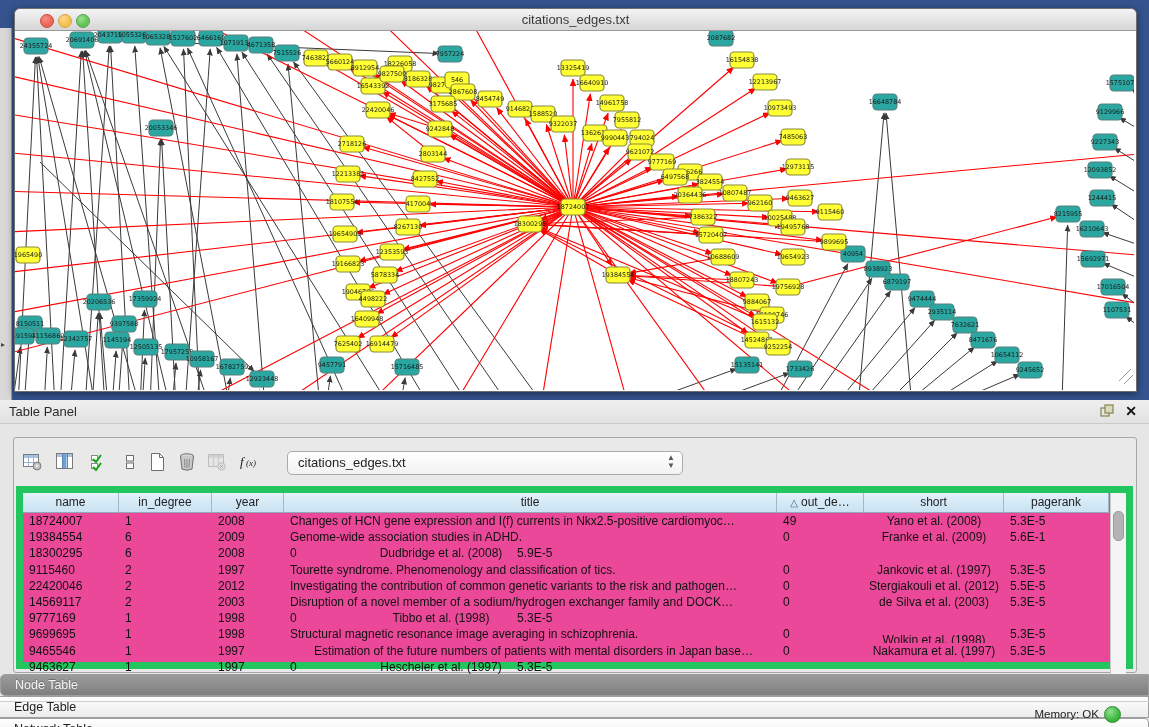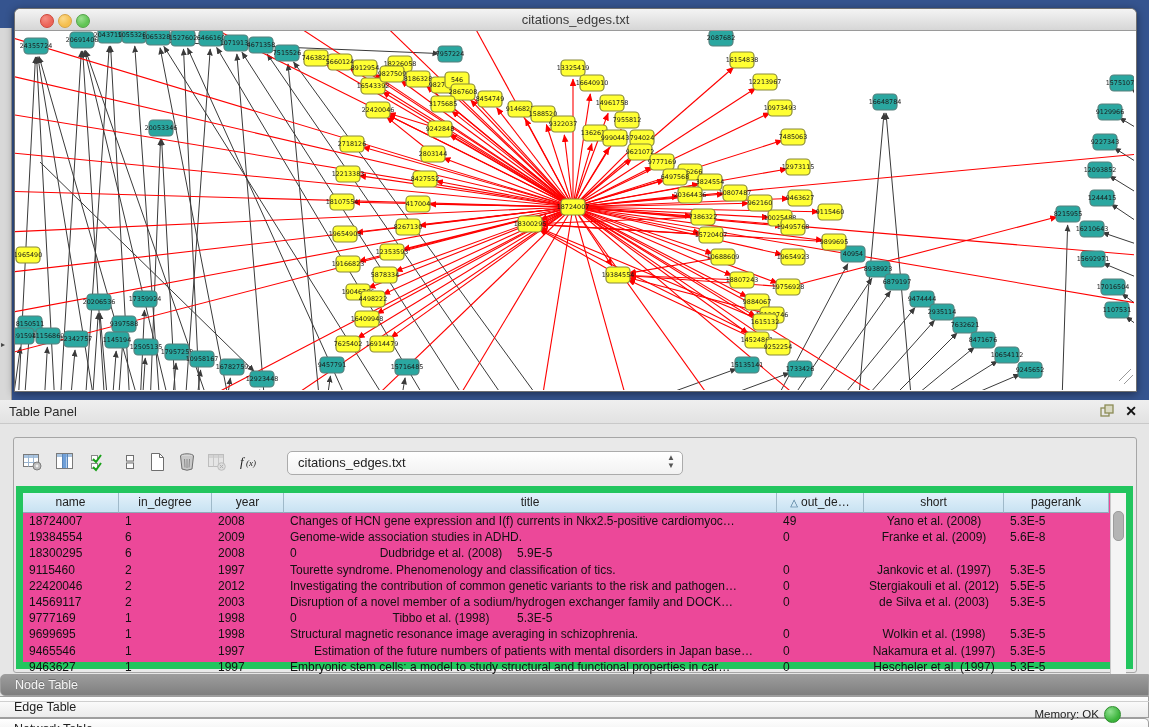--- a/index.html
+++ b/index.html
@@ -857,21 +857,21 @@
               <div class="td center" style="width: 140px;">Yano et al. (2008)</div>
               <div class="td" style="width: 105px;">5.3E-5</div>
             </div>
             <div class="tr">
               <div class="td" style="width: 96px;">19384554</div>
               <div class="td" style="width: 93px;">6</div>
               <div class="td" style="width: 72px;">2009</div>
               <div class="td" style="width: 493px;">Genome-wide association studies in ADHD.</div>
               <div class="td" style="width: 87px;">0</div>
               <div class="td center" style="width: 140px;">Franke et al. (2009)</div>
-              <div class="td" style="width: 105px;">5.6E-8</div>
+              <div class="td" style="width: 105px;">5.6E-1</div>
             </div>
             <div class="tr">
               <div class="td" style="width: 96px;">18300295</div>
               <div class="td" style="width: 93px;">6</div>
               <div class="td" style="width: 72px;">2008</div>
               <div class="td" style="width: 87px;">0</div>
               <div class="td center" style="width: 140px;">Dudbridge et al. (2008)</div>
               <div class="td" style="width: 105px;">5.9E-5</div>
             </div>
             <div class="tr">
@@ -908,37 +908,36 @@
               <div class="td" style="width: 87px;">0</div>
               <div class="td center" style="width: 140px;">Tibbo et al. (1998)</div>
               <div class="td" style="width: 105px;">5.3E-5</div>
             </div>
             <div class="tr">
               <div class="td" style="width: 96px;">9699695</div>
               <div class="td" style="width: 93px;">1</div>
               <div class="td" style="width: 72px;">1998</div>
               <div class="td" style="width: 493px;">Structural magnetic resonance image averaging in schizophrenia.</div>
               <div class="td" style="width: 87px;">0</div>
-              <div class="td center" style="width: 140px;">Wolkin et al. (1998)</div>
+              <div class="td center" style="width: 140px; margin-top: 6px;">Wolkin et al. (1998)</div>
               <div class="td" style="width: 105px;">5.3E-5</div>
             </div>
             <div class="tr">
               <div class="td" style="width: 96px;">9465546</div>
               <div class="td" style="width: 93px;">1</div>
               <div class="td" style="width: 72px;">1997</div>
               <div class="td" style="width: 493px; text-align: center;">Estimation of the future numbers of patients with mental disorders in Japan base…</div>
               <div class="td" style="width: 87px;">0</div>
               <div class="td center" style="width: 140px;">Nakamura et al. (1997)</div>
               <div class="td" style="width: 105px;">5.3E-5</div>
             </div>
             <div class="tr">
               <div class="td" style="width: 96px;">9463627</div>
               <div class="td" style="width: 93px;">1</div>
               <div class="td" style="width: 72px;">1997</div>
-              <div class="td" style="width: 493px;">Embryonic stem cells: a model to study structural and functional properties in car…</div>
               <div class="td" style="width: 87px;">0</div>
               <div class="td center" style="width: 140px;">Hescheler et al. (1997)</div>
               <div class="td" style="width: 105px;">5.3E-5</div>
             </div>
           </div>
         <div class="vscroll">
             <div class="vthumb"></div>
           </div>
       </div>
     </div>

